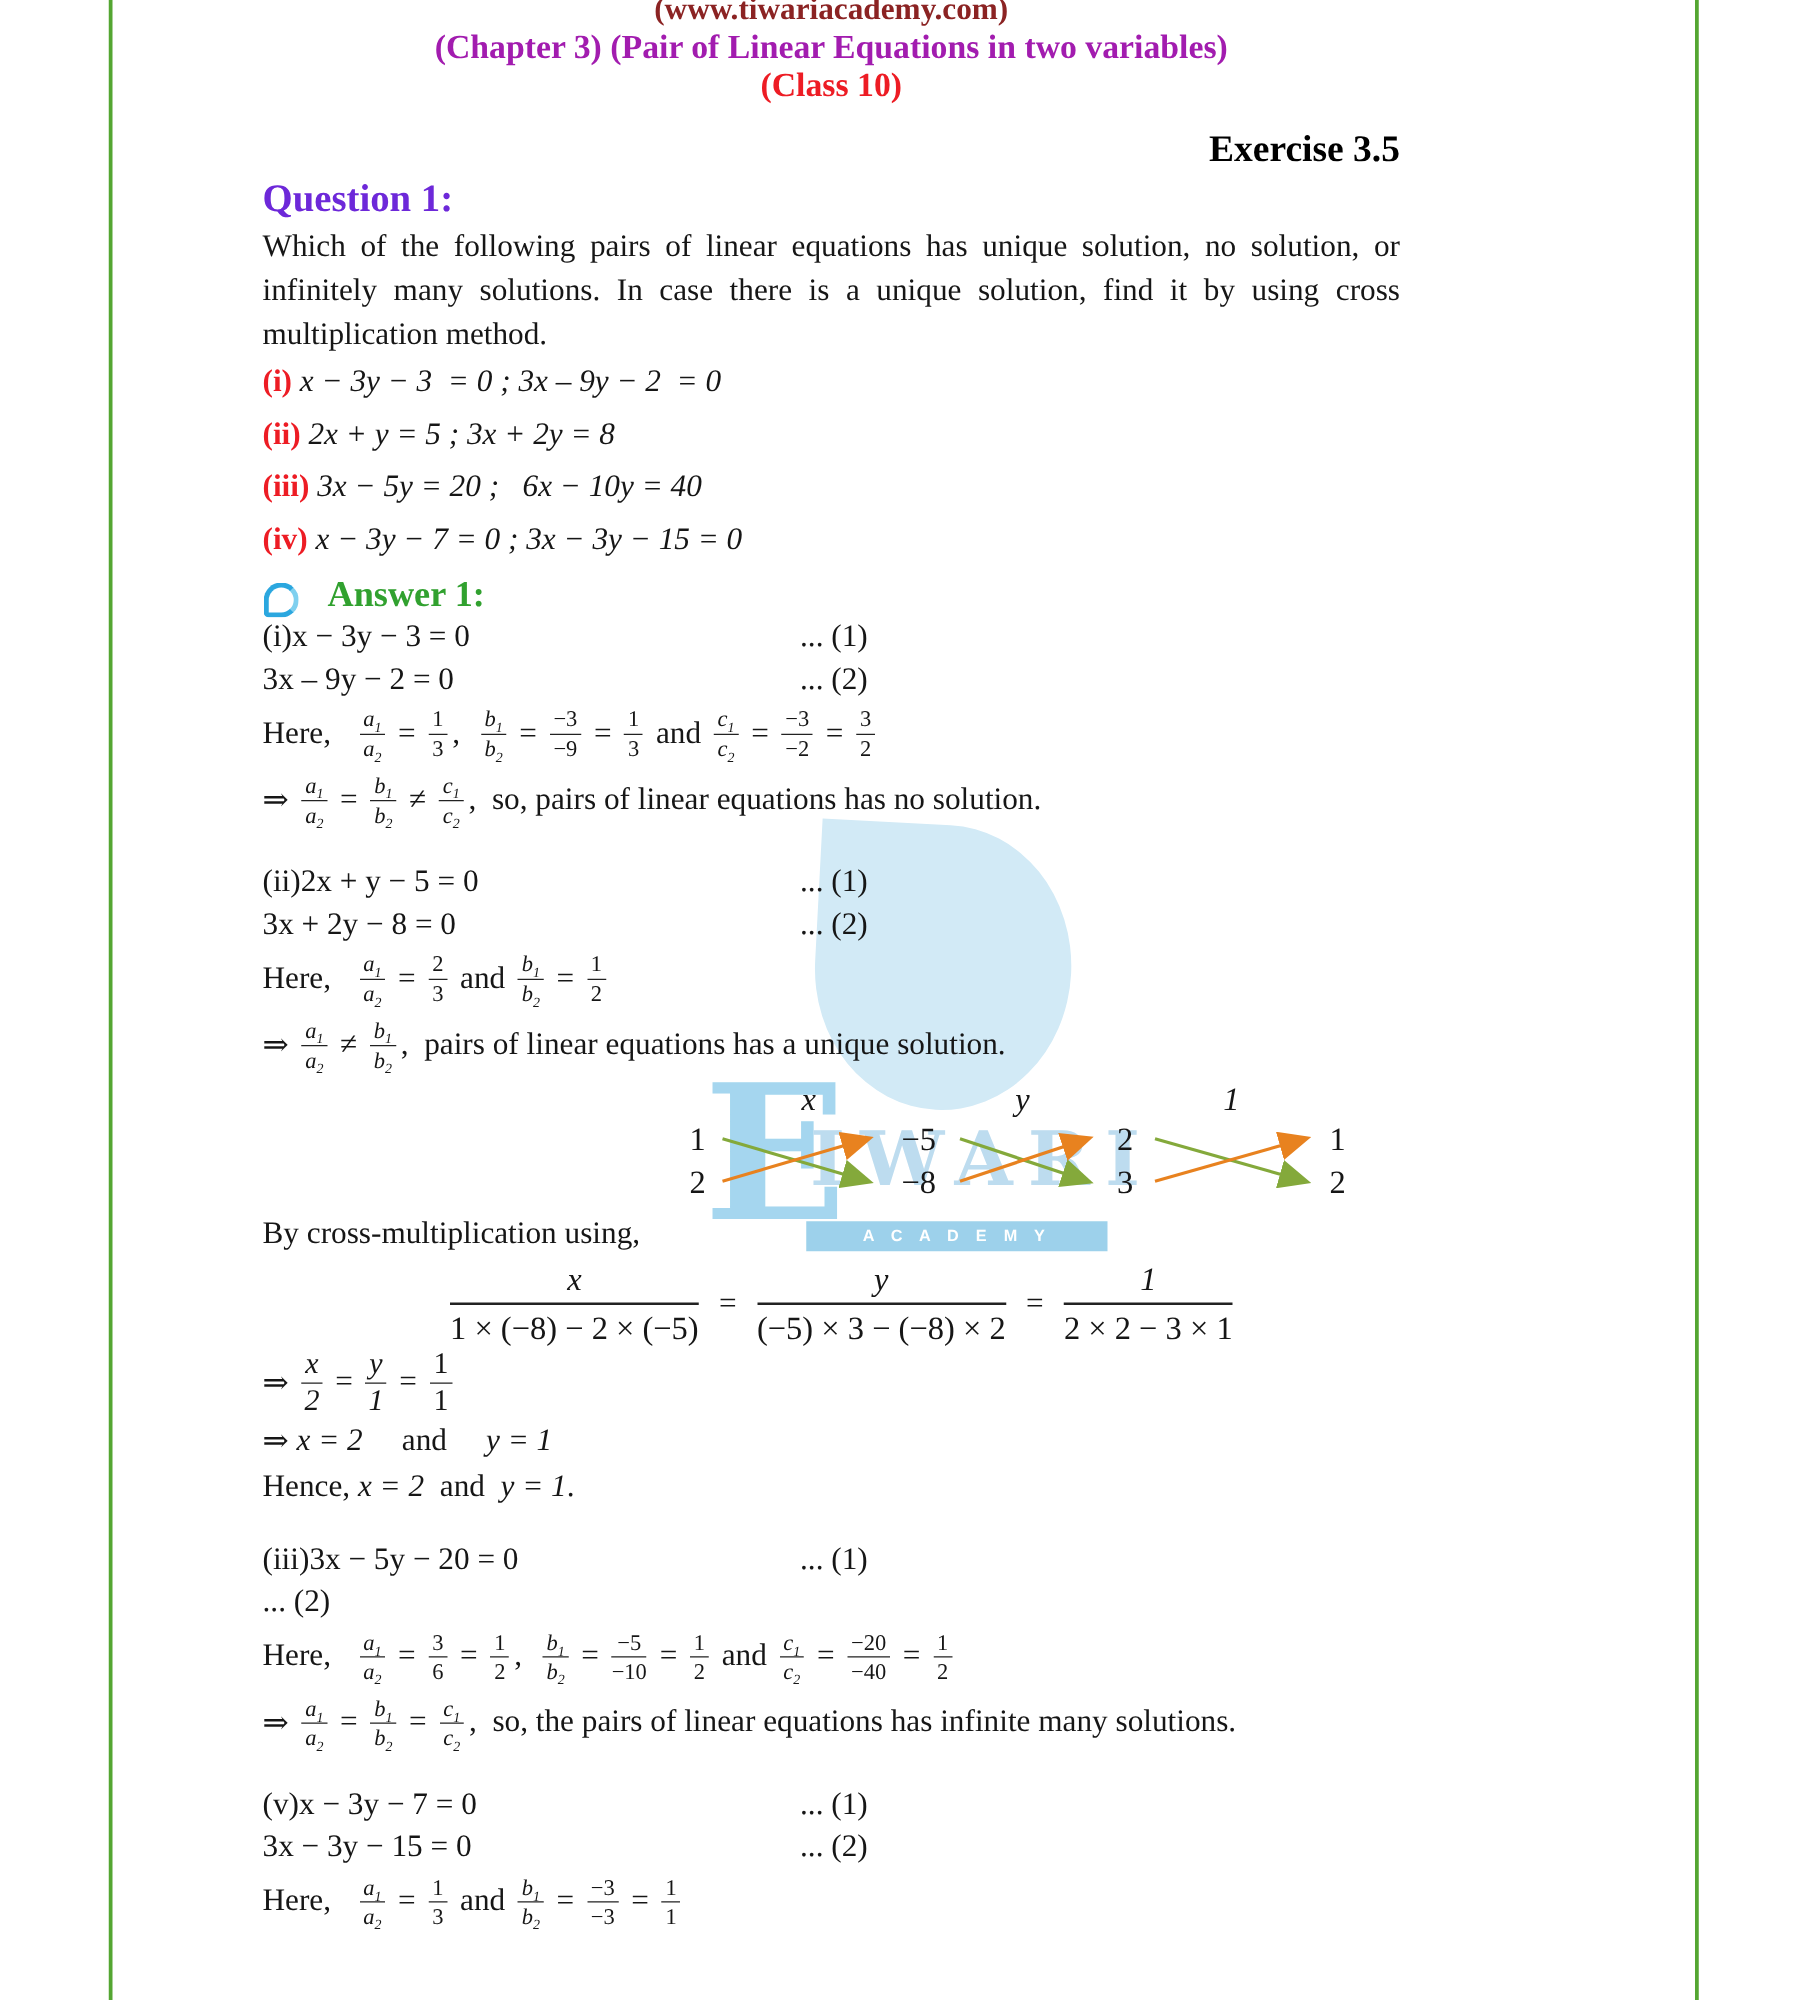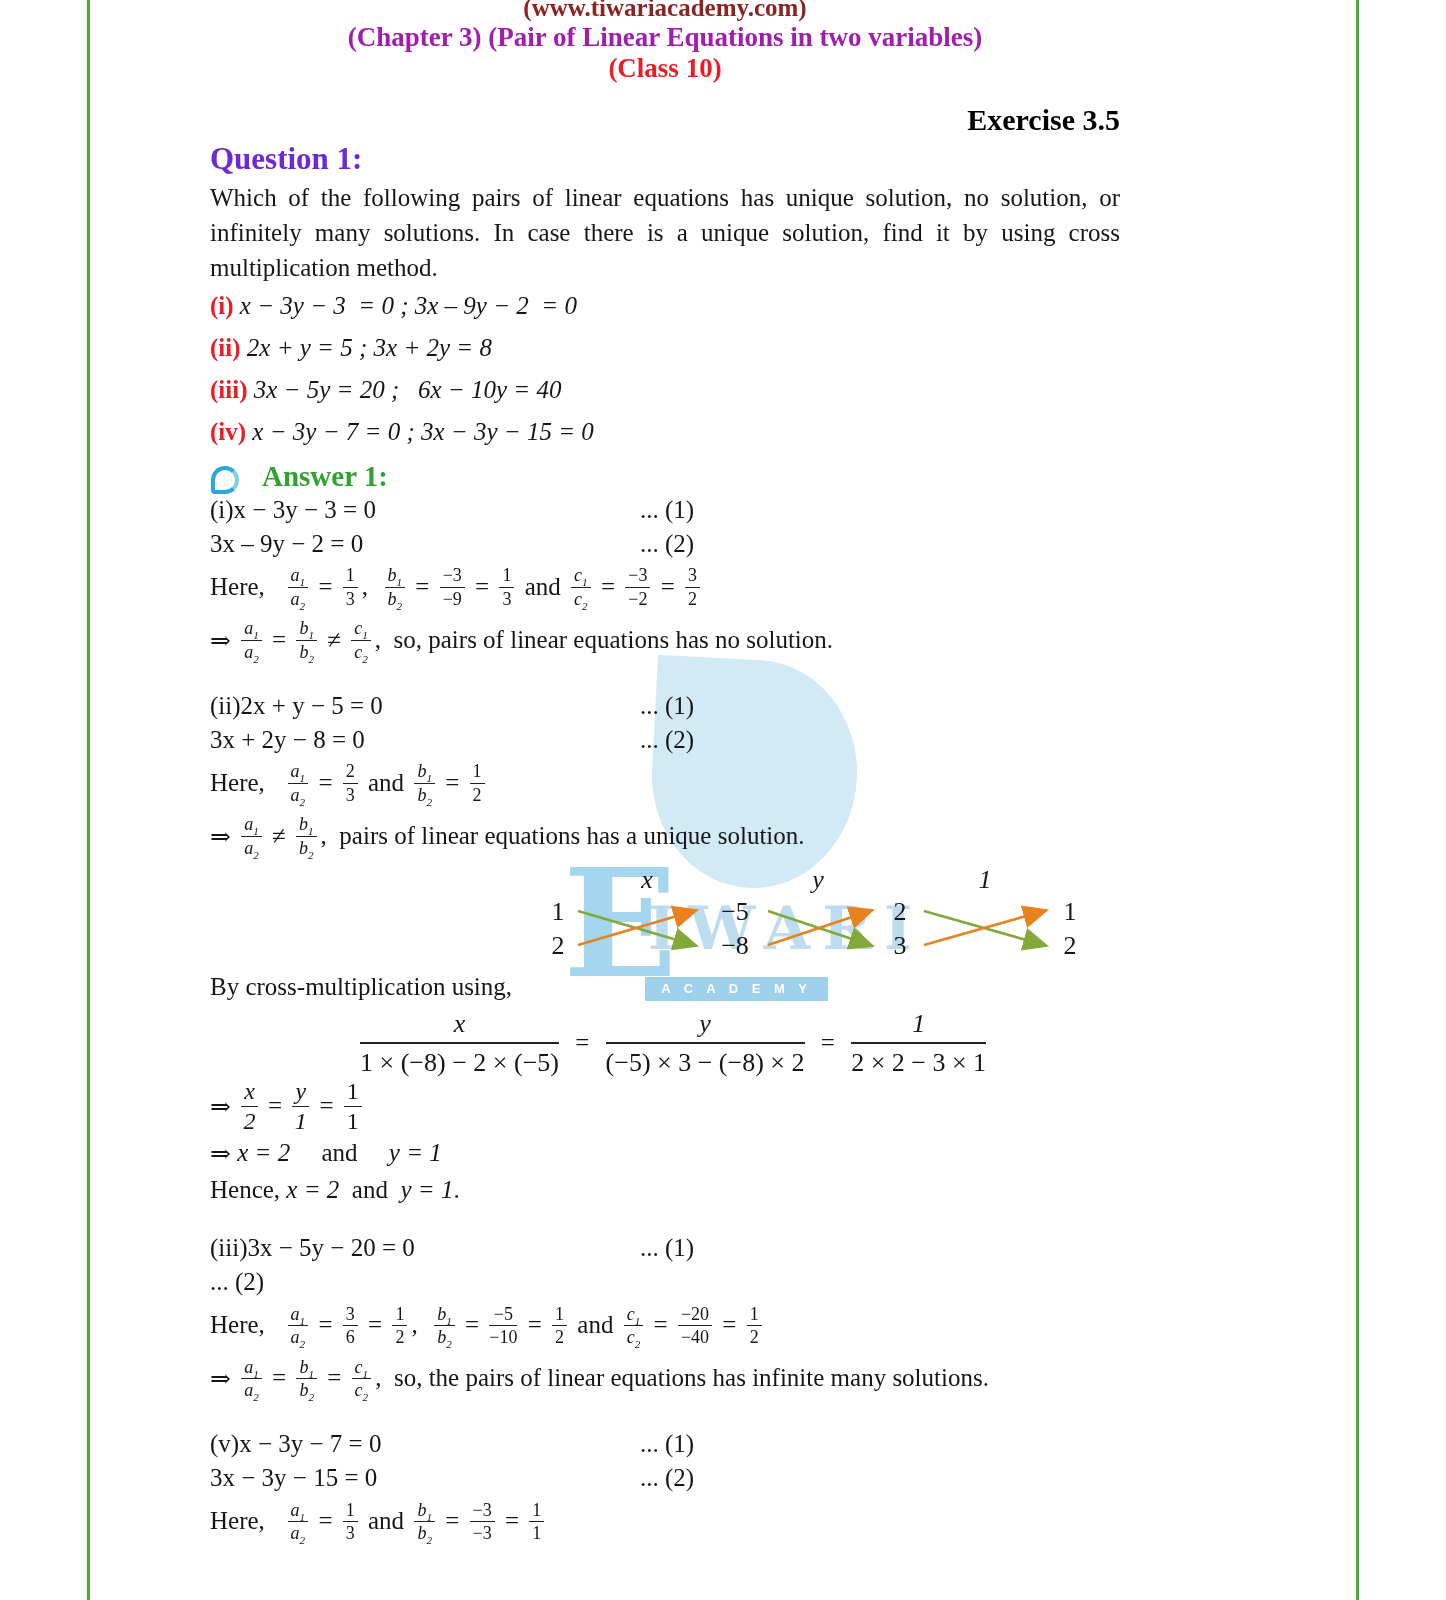--- a/index.html
+++ b/index.html
@@ -5,21 +5,21 @@
   html,body{margin:0;padding:0;}
   body{width:1446px;height:1600px;background:#ffffff;font-family:"Liberation Serif","DejaVu Serif",serif;color:#161616;}
   .page{position:relative;width:1446px;height:1600px;overflow:hidden;background:#fff;}
   .page-frame{position:absolute;left:87px;right:87px;top:-40px;bottom:-40px;border:3px solid #54a632;}
 
   
   .watermark{position:absolute;inset:0;z-index:0;}
   .wm-leaf{position:absolute;left:652px;top:660px;width:205px;height:228px;background:#d2eaf6;border-radius:0 58% 58% 58%;transform:rotate(3deg);}
   .wm-letter{position:absolute;left:563px;top:848px;font-size:150px;line-height:1;font-weight:bold;color:#5cb6e2;opacity:.55;font-family:"DejaVu Serif",serif;}
   .wm-text{position:absolute;left:648px;top:898px;font-size:60px;line-height:1;font-weight:bold;letter-spacing:12px;color:#bddcef;font-family:"DejaVu Serif",serif;}
-  .wm-band{position:absolute;left:645px;top:977px;width:183px;height:24px;background:#8ccae8;opacity:.85;color:#fff;font-family:"Liberation Sans",sans-serif;font-size:13px;font-weight:bold;letter-spacing:5px;text-align:center;line-height:24px;}
+  .wm-band{position:absolute;left:645px;top:977px;width:241px;height:24px;background:#8ccae8;opacity:.85;color:#fff;font-family:"Liberation Sans",sans-serif;font-size:13px;font-weight:bold;letter-spacing:5px;text-align:center;line-height:24px;}
 
   .content{position:absolute;left:90px;top:0;width:1176px;box-sizing:border-box;padding:0 146px 0 120px;z-index:1;}
 
   .h-site{margin-top:-6px;text-align:center;font-weight:bold;font-size:25px;line-height:28px;color:#8b2323;}
   .h-chapter{text-align:center;font-weight:bold;font-size:27px;line-height:31px;color:#a21caf;}
   .h-class{text-align:center;font-weight:bold;font-size:27px;line-height:31px;color:#ed1c24;}
   .h-ex{margin-top:19px;text-align:right;font-weight:bold;font-size:30px;line-height:34px;color:#000000;}
   .q-label{margin-top:4px;font-weight:bold;font-size:31px;line-height:36px;color:#6d28d9;}
   .q-text{margin:3px 0 0;font-size:25px;line-height:35px;text-align:justify;}
 

